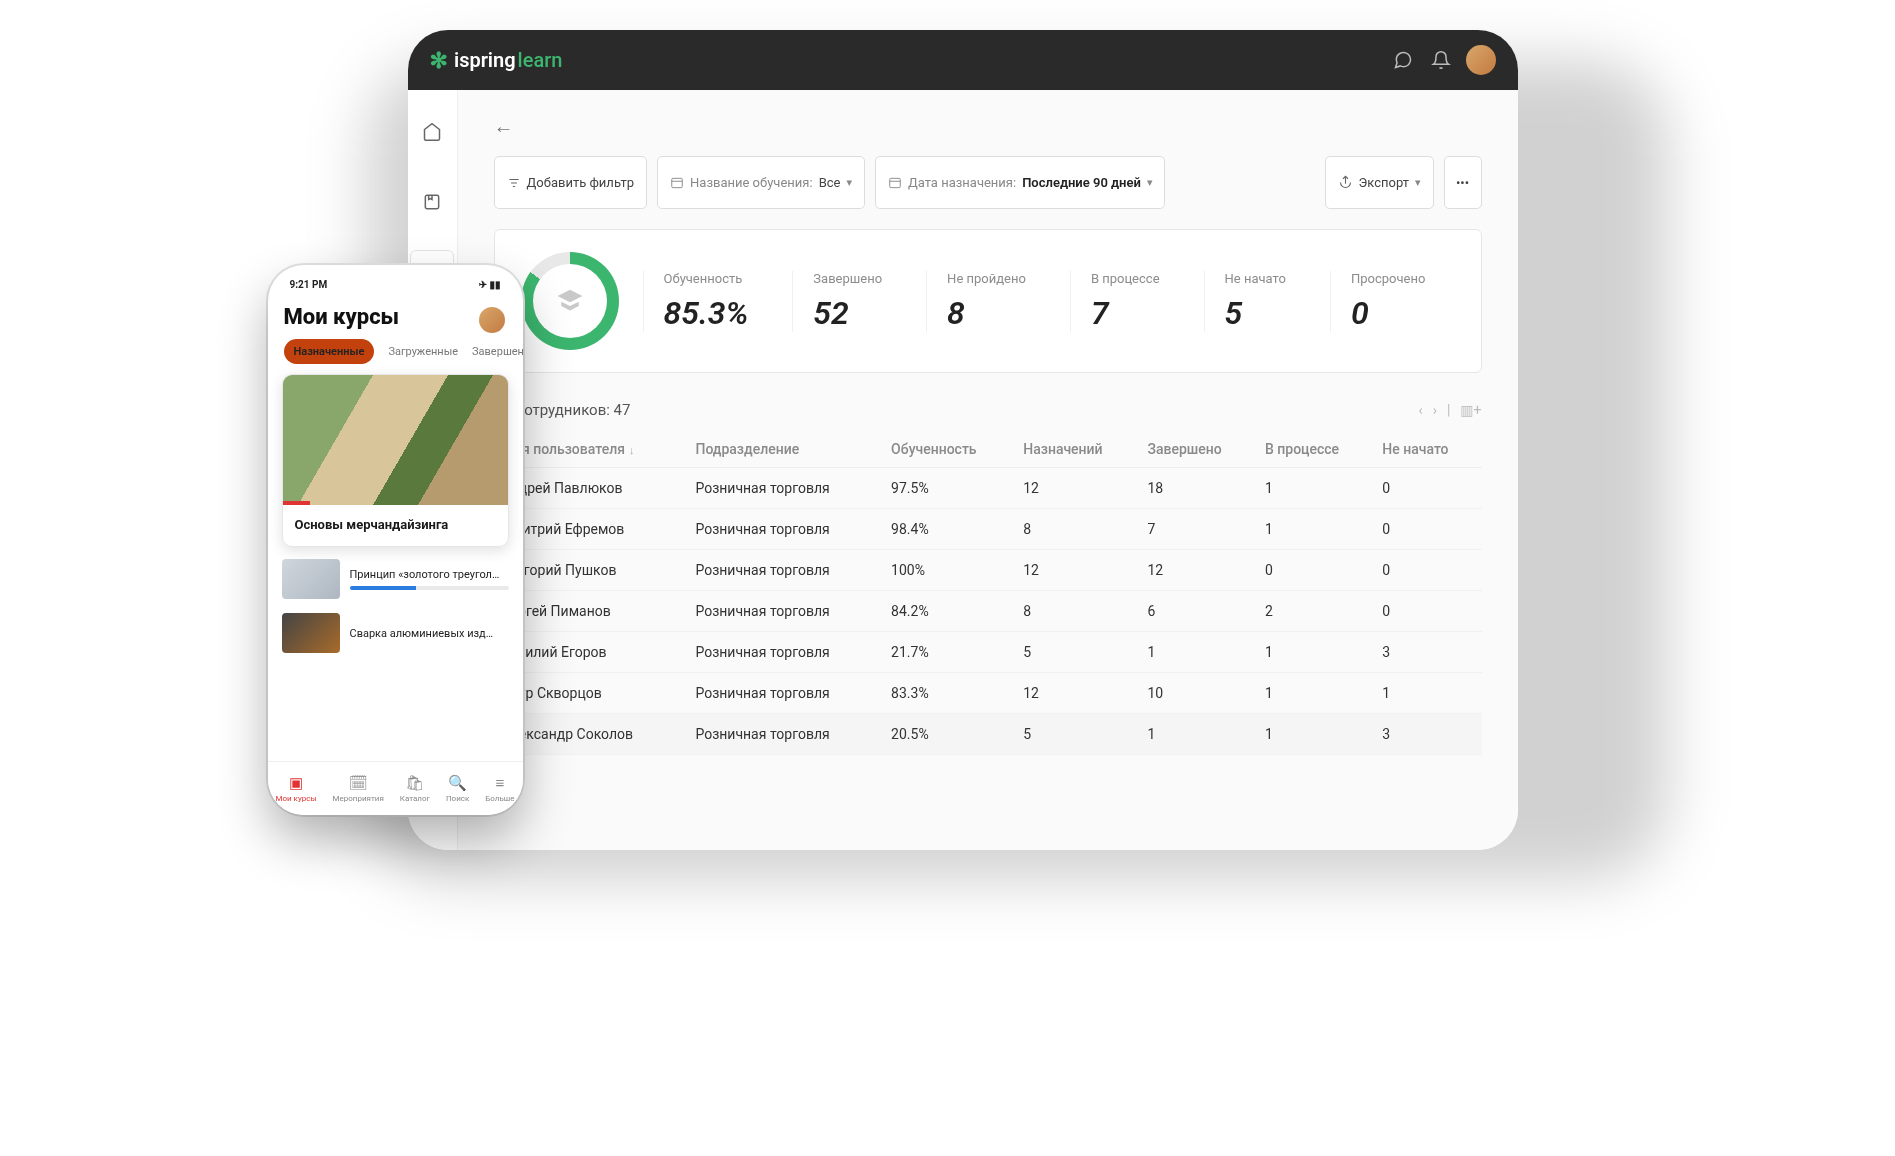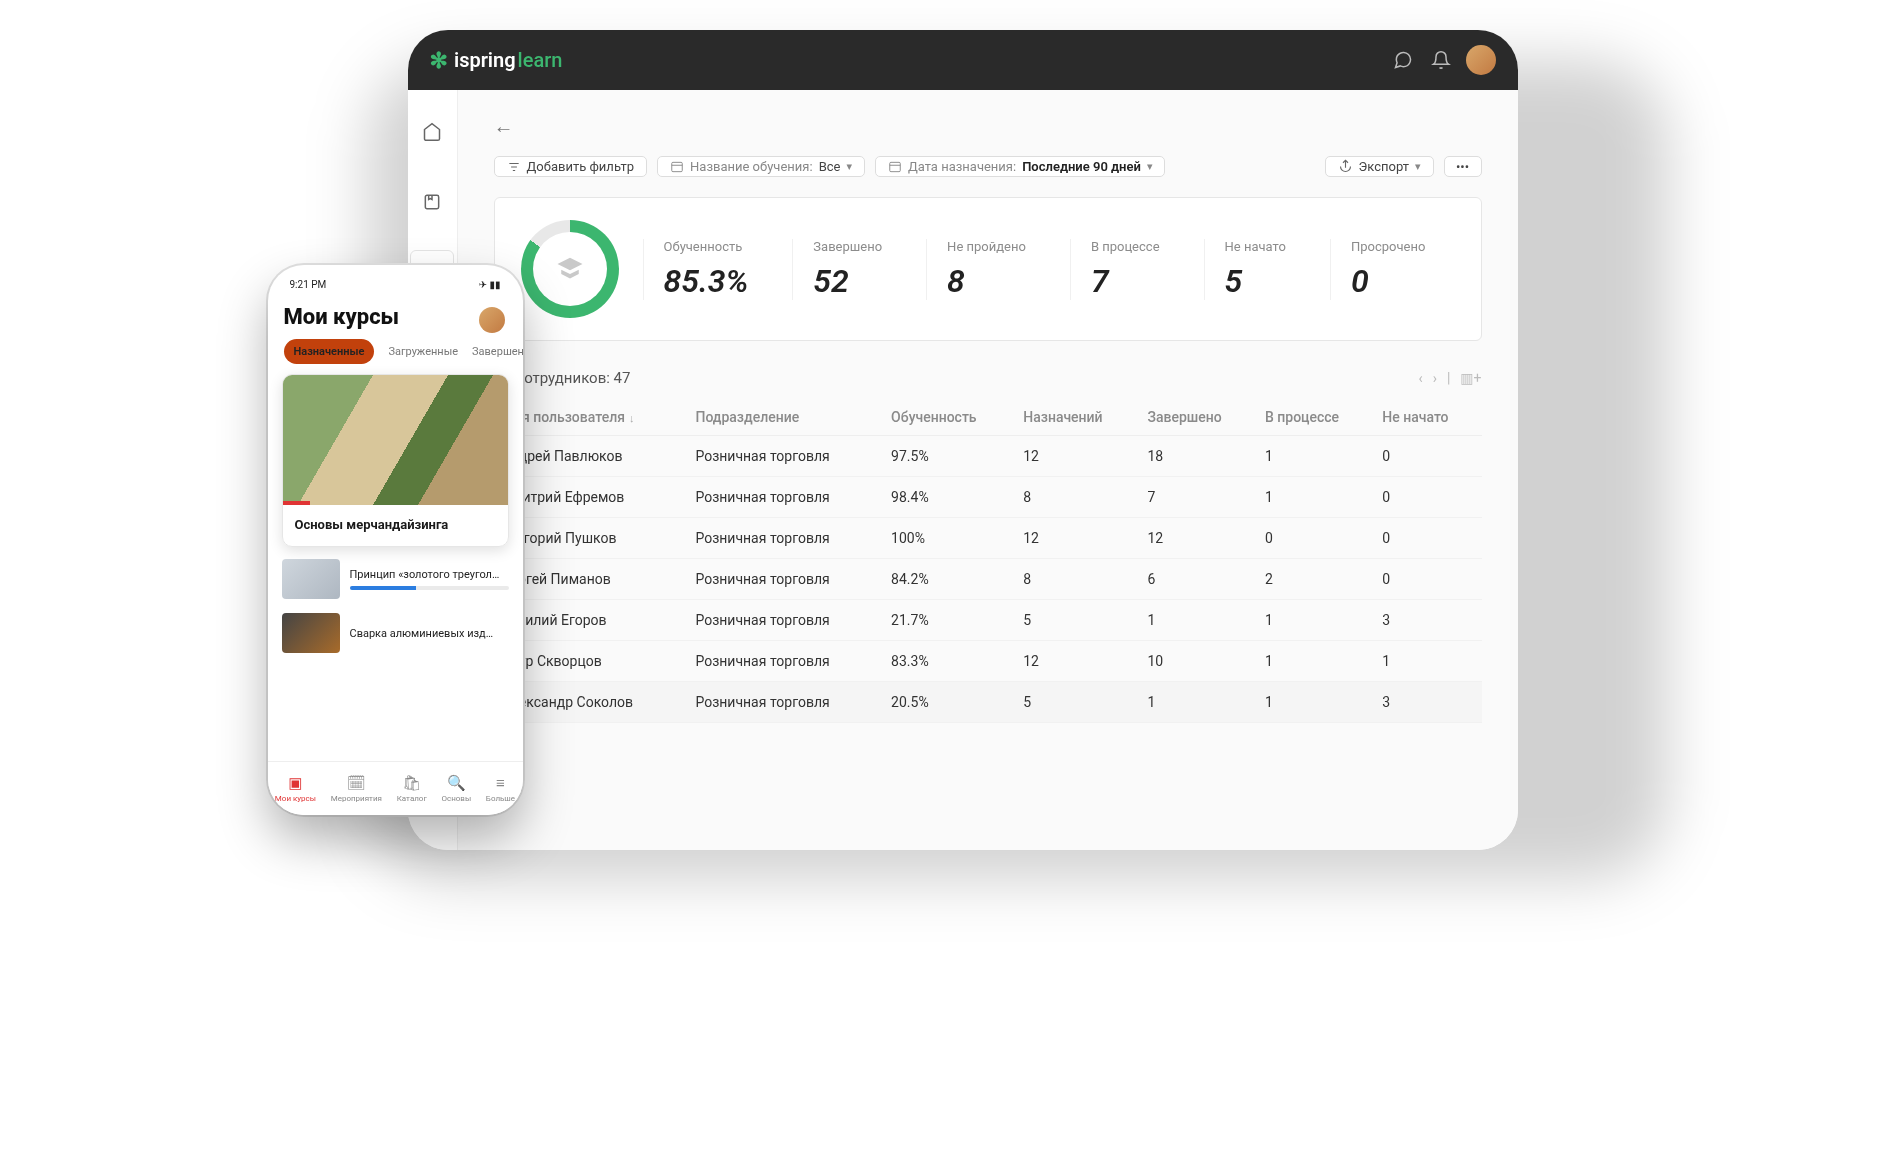--- a/index.html
+++ b/index.html
@@ -26,21 +26,21 @@
   .side-item{width:44px;height:44px;display:flex;align-items:center;justify-content:center;border-radius:6px;color:#646464;}
   .side-item.active{background:#fff;border:1px solid #e4e4e4;color:#222;}
   .main{flex:1;padding:24px 36px 0 36px;overflow:hidden;}
 
   
   .page-title-row{display:flex;align-items:center;gap:14px;margin-bottom:18px;}
   .back-arrow{color:#777;font-size:20px;}
   .page-title{font-size:26px;font-weight:700;color:#222;}
 
   .filter-row{display:flex;align-items:center;gap:10px;margin-bottom:20px;}
-  .chip{border:1px solid #ddd;border-radius:5px;background:#fff;padding:2px 12px;font-size:13px;color:#444;display:flex;align-items:center;gap:6px;white-space:nowrap;}
+  .chip{border:1px solid #ddd;border-radius:5px;background:#fff;padding:18px 12px;font-size:13px;color:#444;display:flex;align-items:center;gap:6px;white-space:nowrap;}
   .chip .caret{color:#888;font-size:11px;}
   .chip .faint{color:#888;}
   .chip .bold{font-weight:600;color:#222;}
   .flex-grow{flex:1;}
   .dots-btn{width:38px;justify-content:center;}
 
   
   .kpi-card{border:1px solid #e6e6e6;border-radius:6px;background:#fff;padding:22px 26px;display:flex;align-items:center;gap:24px;margin-bottom:28px;}
   .ring{width:98px;height:98px;border-radius:50%;position:relative;background:conic-gradient(#3cb66f 0 306deg,#e8e8e8 306deg 360deg);display:flex;align-items:center;justify-content:center;}
   .ring::after{content:"";position:absolute;inset:12px;border-radius:50%;background:#fff;}
@@ -55,21 +55,21 @@
   .emp-count .tools{margin-left:auto;color:#bbb;font-size:14px;display:flex;align-items:center;gap:10px;}
   table{width:100%;border-collapse:collapse;font-size:14px;}
   th{text-align:left;font-weight:500;color:#8a8a8a;padding:10px 8px;border-bottom:1px solid #eee;}
   th .sort{font-size:11px;color:#aaa;margin-left:4px;}
   td{padding:12px 8px;border-bottom:1px solid #f1f1f1;color:#333;}
   tbody tr:last-child td{background:#f5f5f5;}
 
   
   .phone{position:absolute;left:30px;top:245px;width:255px;height:550px;background:#fff;border-radius:36px;box-shadow:0 25px 50px rgba(0,0,0,.3),0 0 0 2px #e3e3e3;padding:12px 12px 0;overflow:hidden;}
   .notch{position:absolute;left:50%;top:0;transform:translateX(-50%);width:110px;height:20px;background:#fff;border-radius:0 0 14px 14px;}
-  .status-row{display:flex;justify-content:space-between;font-size:10px;font-weight:400;color:#222;padding:2px 10px 6px;}
+  .status-row{display:flex;justify-content:space-between;font-size:10px;font-weight:700;color:#222;padding:2px 10px 6px;}
   .phone h1{font-size:22px;font-weight:800;margin:8px 4px 10px;color:#111;}
   .phone .avatar-sm{width:26px;height:26px;border-radius:50%;background:linear-gradient(135deg,#d9a76a,#c27a42);position:absolute;right:18px;top:42px;}
   .tabs{display:flex;gap:14px;font-size:11px;color:#777;margin:0 4px 10px;align-items:center;}
   .tab{padding:6px 10px;border-radius:14px;}
   .tab.active{background:#c2410c;color:#222;font-weight:600;}
   .hero-card{border:1px solid #e6e6e6;border-radius:10px;overflow:hidden;margin:0 2px 12px;box-shadow:0 4px 14px rgba(0,0,0,.12);}
   .hero-img{height:130px;background:linear-gradient(120deg,#8aa76b 0 30%,#d8c69a 30% 55%,#5a7a3d 55% 70%,#b59b6d 70% 100%);position:relative;}
   .hero-img::after{content:"";position:absolute;inset:auto 0 0 0;height:4px;background:linear-gradient(90deg,#e03434 0 12%,transparent 12%);}
   .hero-title{font-size:13px;font-weight:700;padding:12px 12px 14px;color:#1a1a1a;}
   .list-item{display:flex;gap:10px;align-items:center;margin:0 2px 14px;}
@@ -345,21 +345,21 @@
       <div class="tb">
           <span class="ic">🗓</span>
           <span>Мероприятия</span>
         </div>
       <div class="tb">
           <span class="ic">🛍</span>
           <span>Каталог</span>
         </div>
       <div class="tb">
           <span class="ic">🔍</span>
-          <span>Основы</span>
+          <span>Поиск</span>
         </div>
       <div class="tb">
           <span class="ic">≡</span>
           <span>Больше</span>
         </div>
     </div>
   </div>
 </div>
 
 </body></html>

